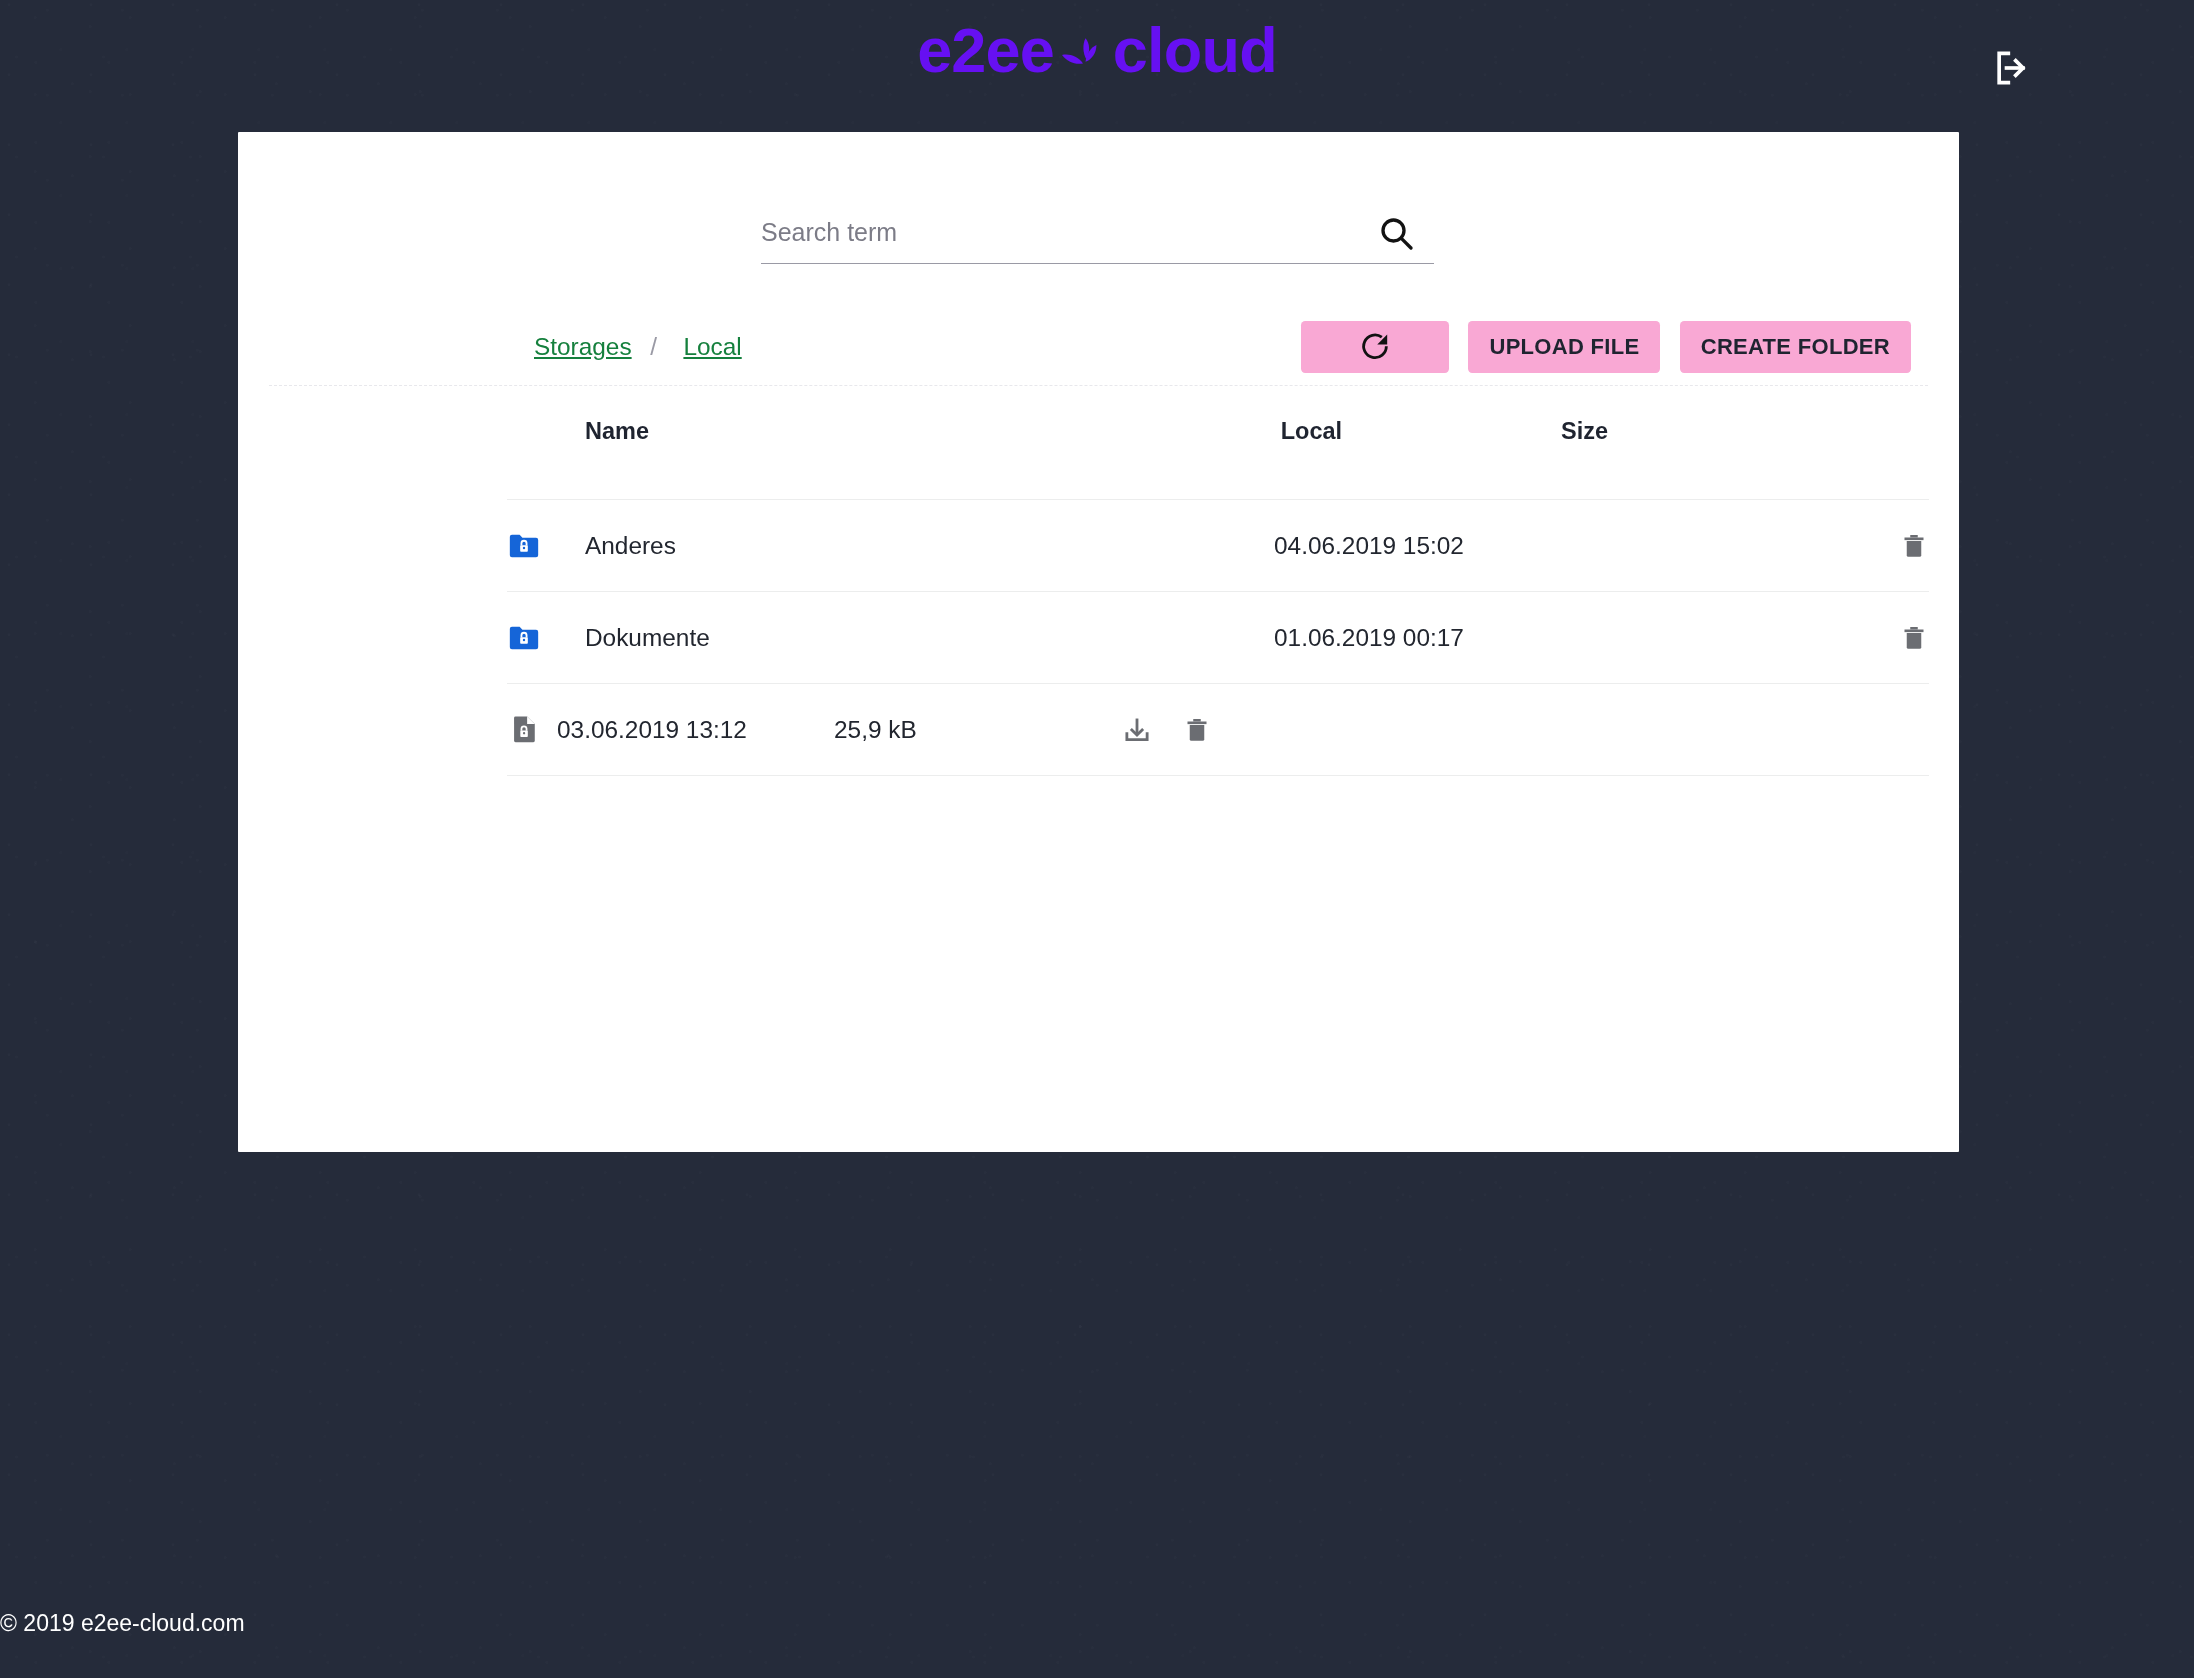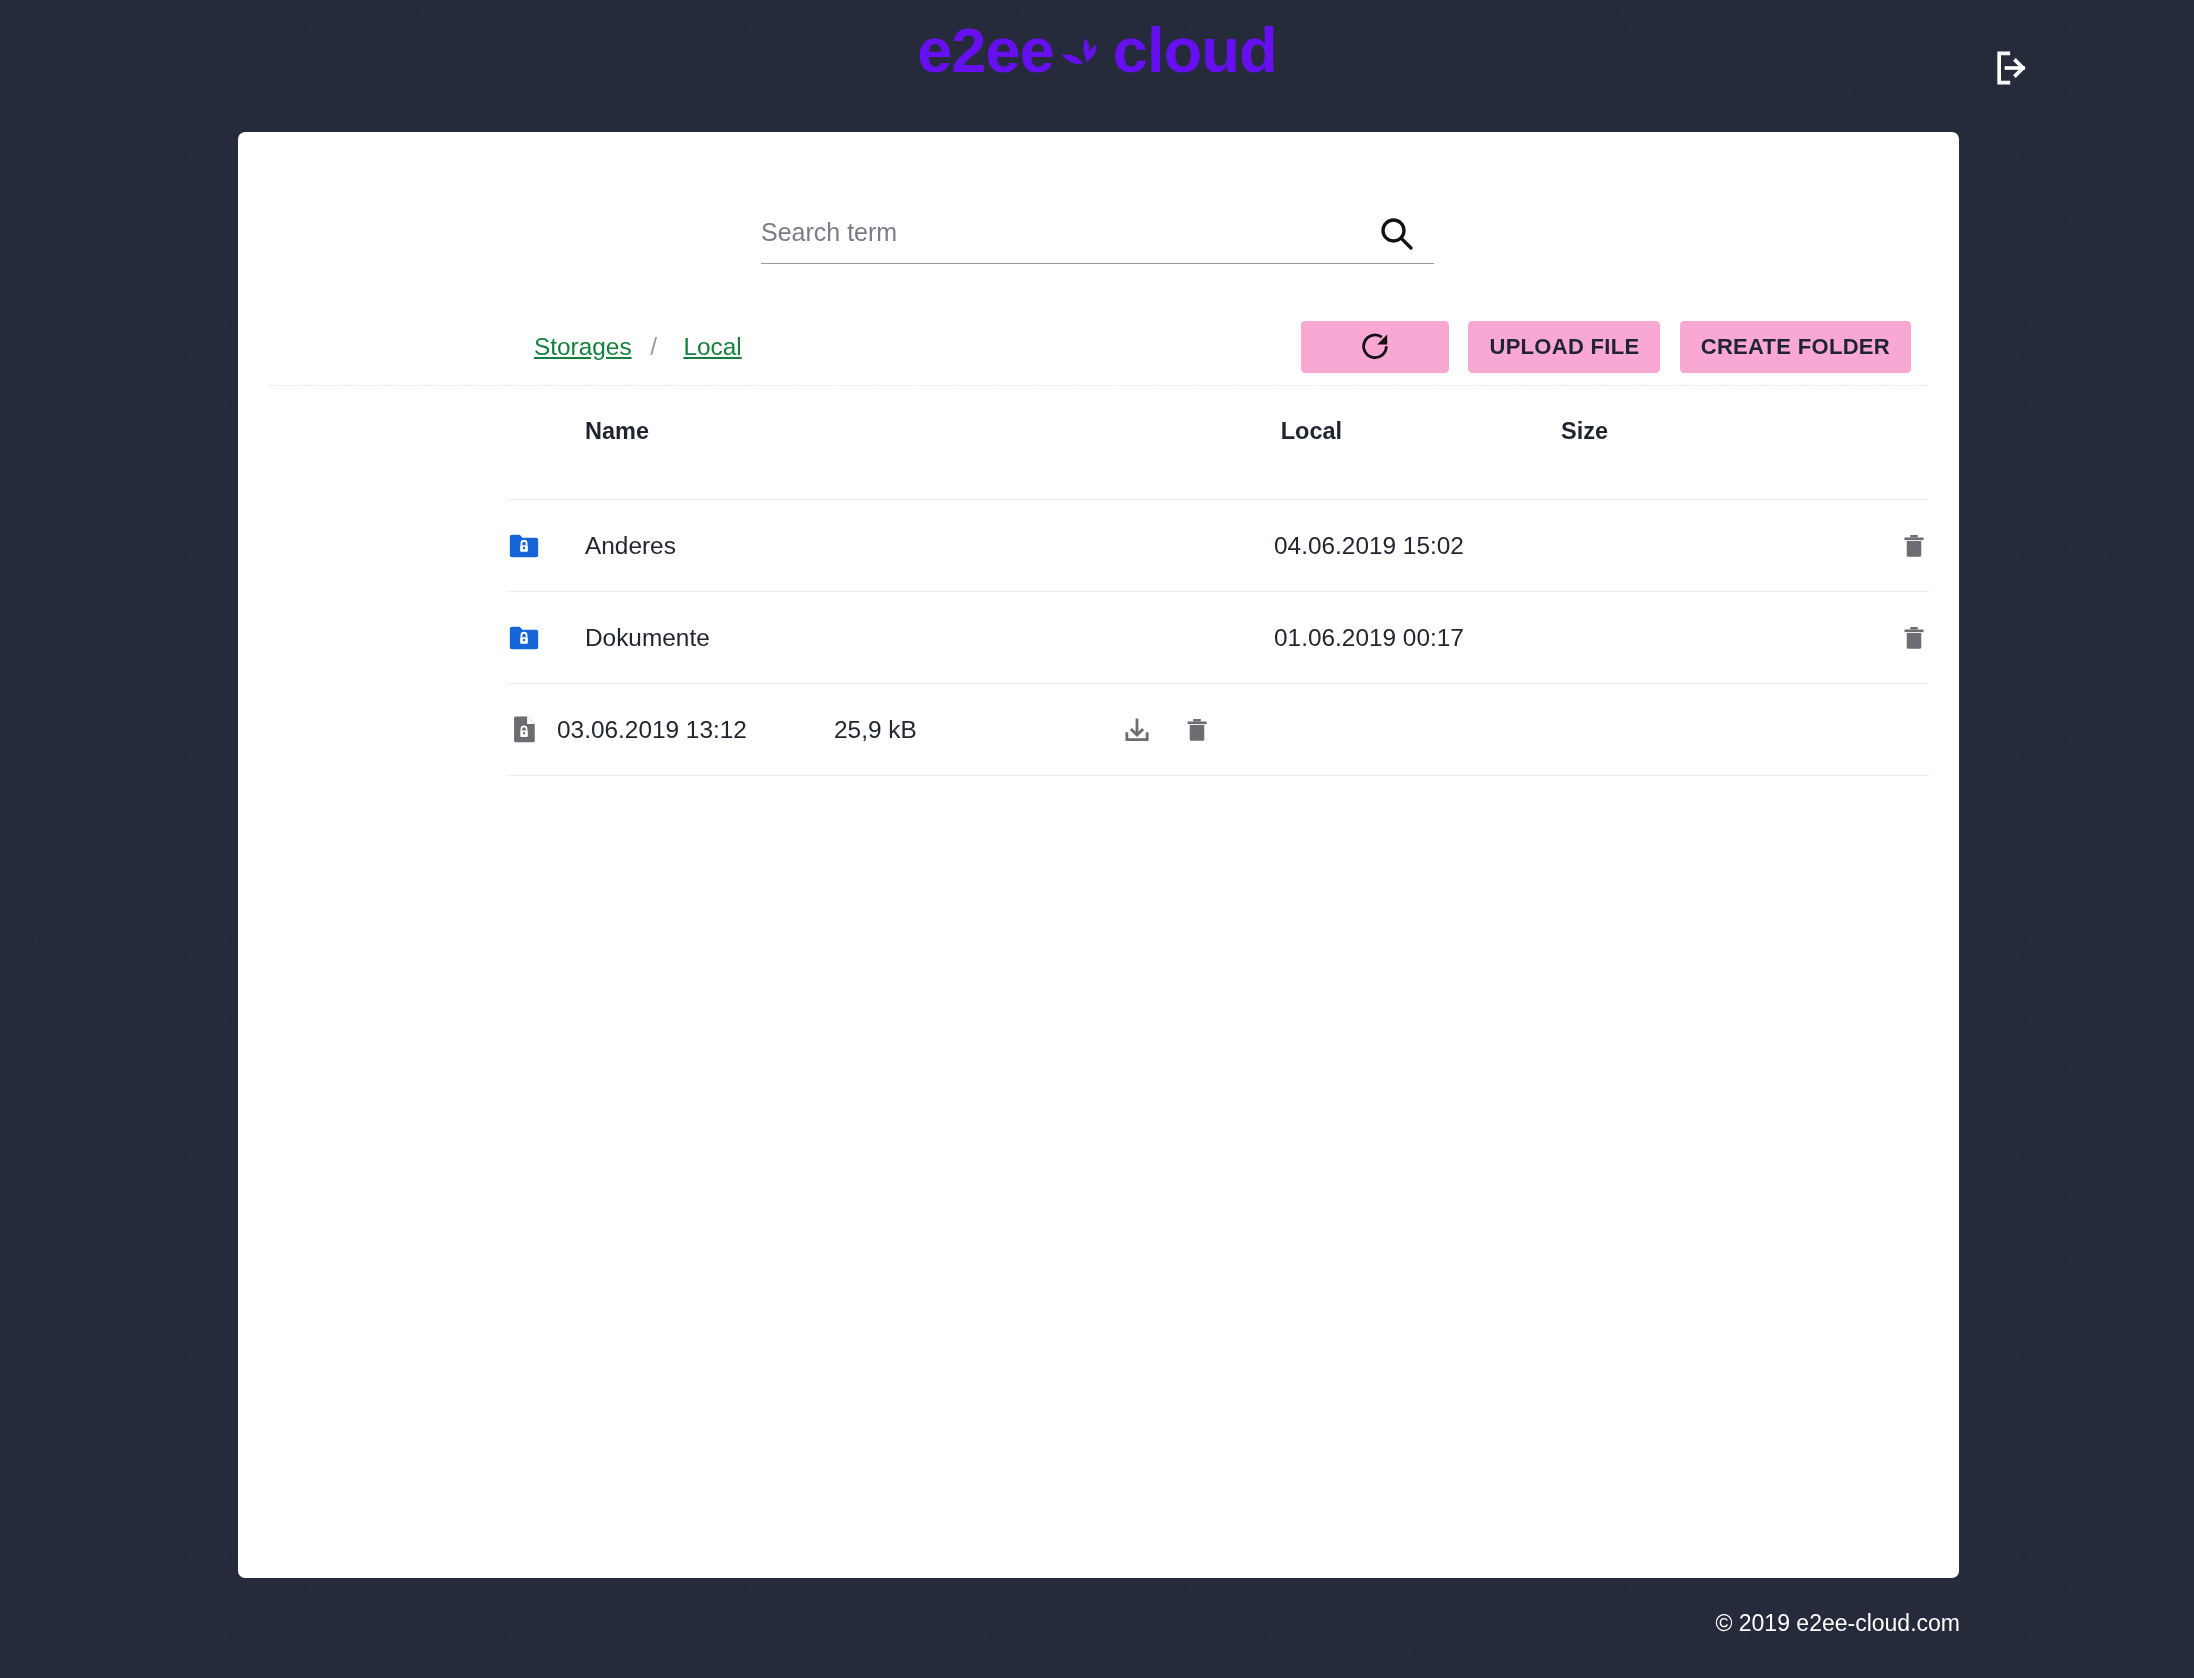--- a/index.html
+++ b/index.html
@@ -70,23 +70,23 @@
     height: 44px;
     cursor: pointer;
   }
 
   
   .card {
     position: absolute;
     left: 238px;
     top: 132px;
     width: 1721px;
-    height: 1446px;
+    height: 1020px;
     background: #ffffff;
-    border-radius: 7px;
+    border-radius: 1px;
   }
 
   
   .search-wrap {
     position: absolute;
     left: 523px;
     top: 73px;
     width: 673px;
     height: 59px;
     border-bottom: 1.7px solid #9a9aa5;
@@ -204,21 +204,21 @@
 
   .icon-btn { cursor: pointer; line-height: 0; }
   .icon-static { line-height: 0; }
 
   
   .footer {
     position: absolute;
     left: 0;
     top: 1610px;
     width: 1960px;
-    text-align: right;
+    text-align: left;
     color: #ffffff;
     font-size: 23px;
   }
 </style>
 </head>
 <body>
 
 <div class="noise-layer"></div>
 
 <div class="topbar">

